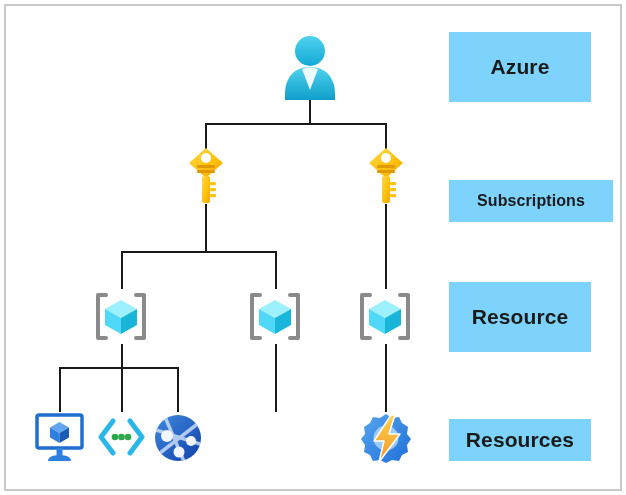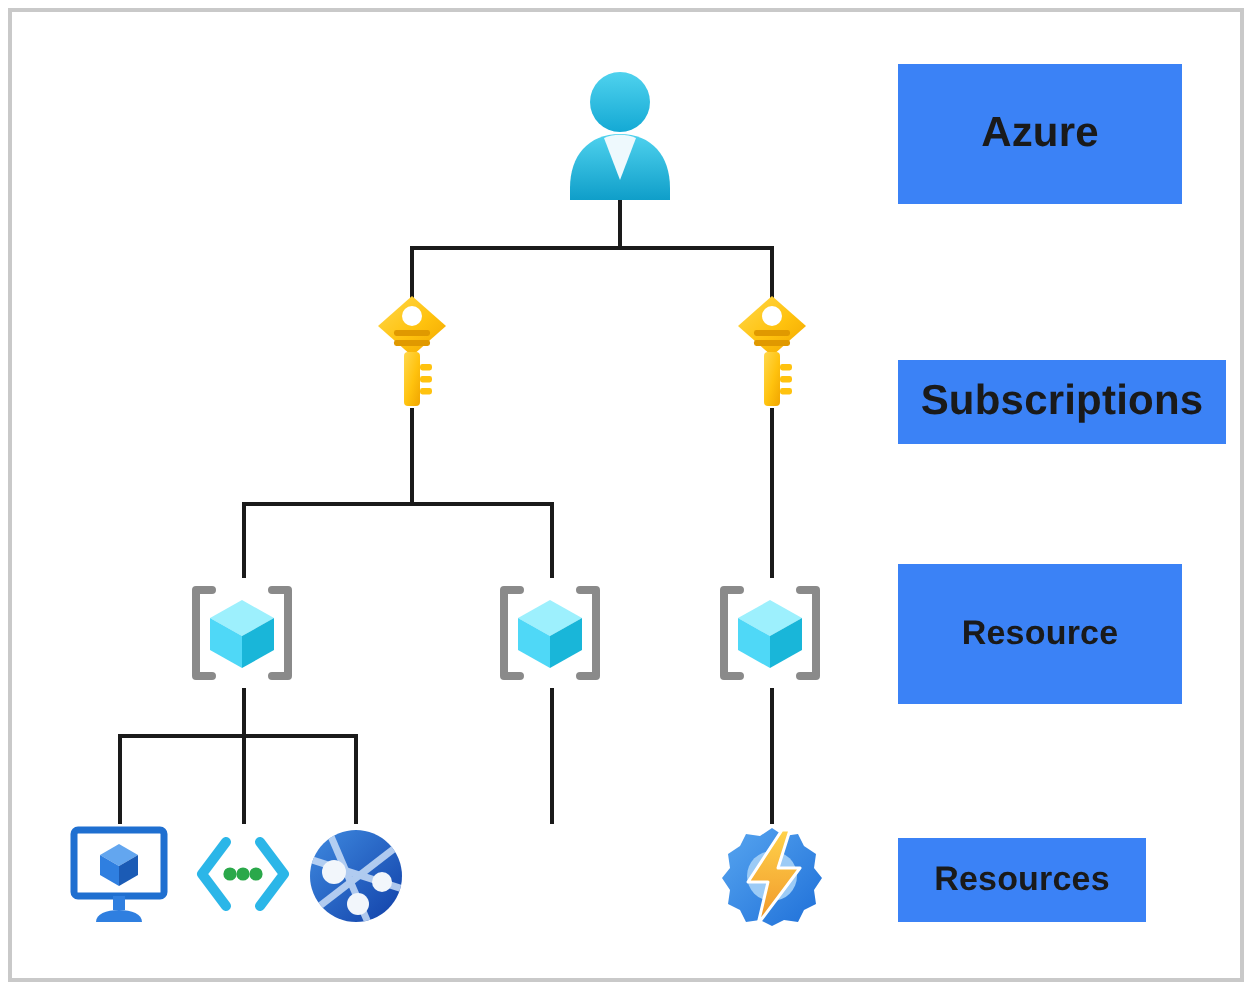--- a/index.html
+++ b/index.html
@@ -17,34 +17,34 @@
     overflow: hidden;
   }
   
   .ln { position: absolute; background: #1a1a1a; }
   .ln.v { width: 2px; }
   .ln.h { height: 2px; }
 
   
   .tier-label {
     position: absolute;
-    background: #3b82f6;
+    background: #7dd3fc;
     color: #1a1a1a;
     font-weight: bold;
     display: flex;
     align-items: center;
     justify-content: center;
     text-align: center;
     line-height: 1.15;
     letter-spacing: .1px;
   }
   #label-account      { left: 443px; top: 26px;  width: 142px; height: 70px; font-size: 21px; }
-  #label-subscriptions{ left: 443px; top: 174px; width: 164px; height: 42px; font-size: 21px; }
-  #label-resourcegroups{left: 443px; top: 276px; width: 142px; height: 70px; font-size: 17px; }
-  #label-resources    { left: 443px; top: 413px; width: 124px; height: 42px; font-size: 17px; }
+  #label-subscriptions{ left: 443px; top: 174px; width: 164px; height: 42px; font-size: 16px; }
+  #label-resourcegroups{left: 443px; top: 276px; width: 142px; height: 70px; font-size: 21px; }
+  #label-resources    { left: 443px; top: 413px; width: 142px; height: 42px; font-size: 21px; }
 
   
   .node { position: absolute; }
   .node svg { display: block; }
 </style>
 </head>
 <body>
 
 <div id="frame">
 

